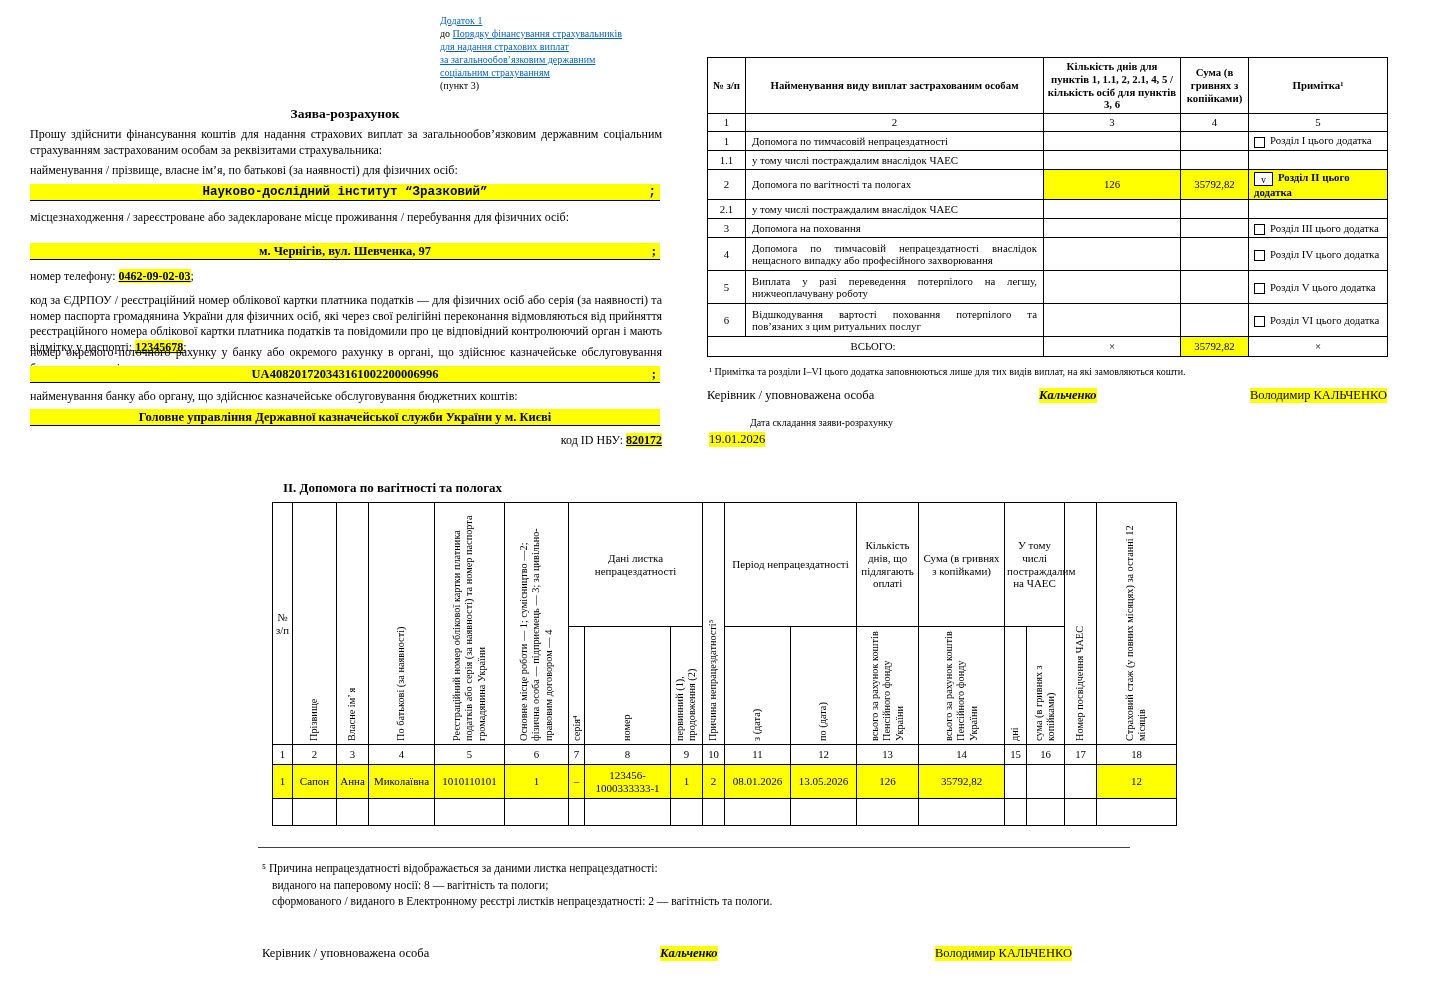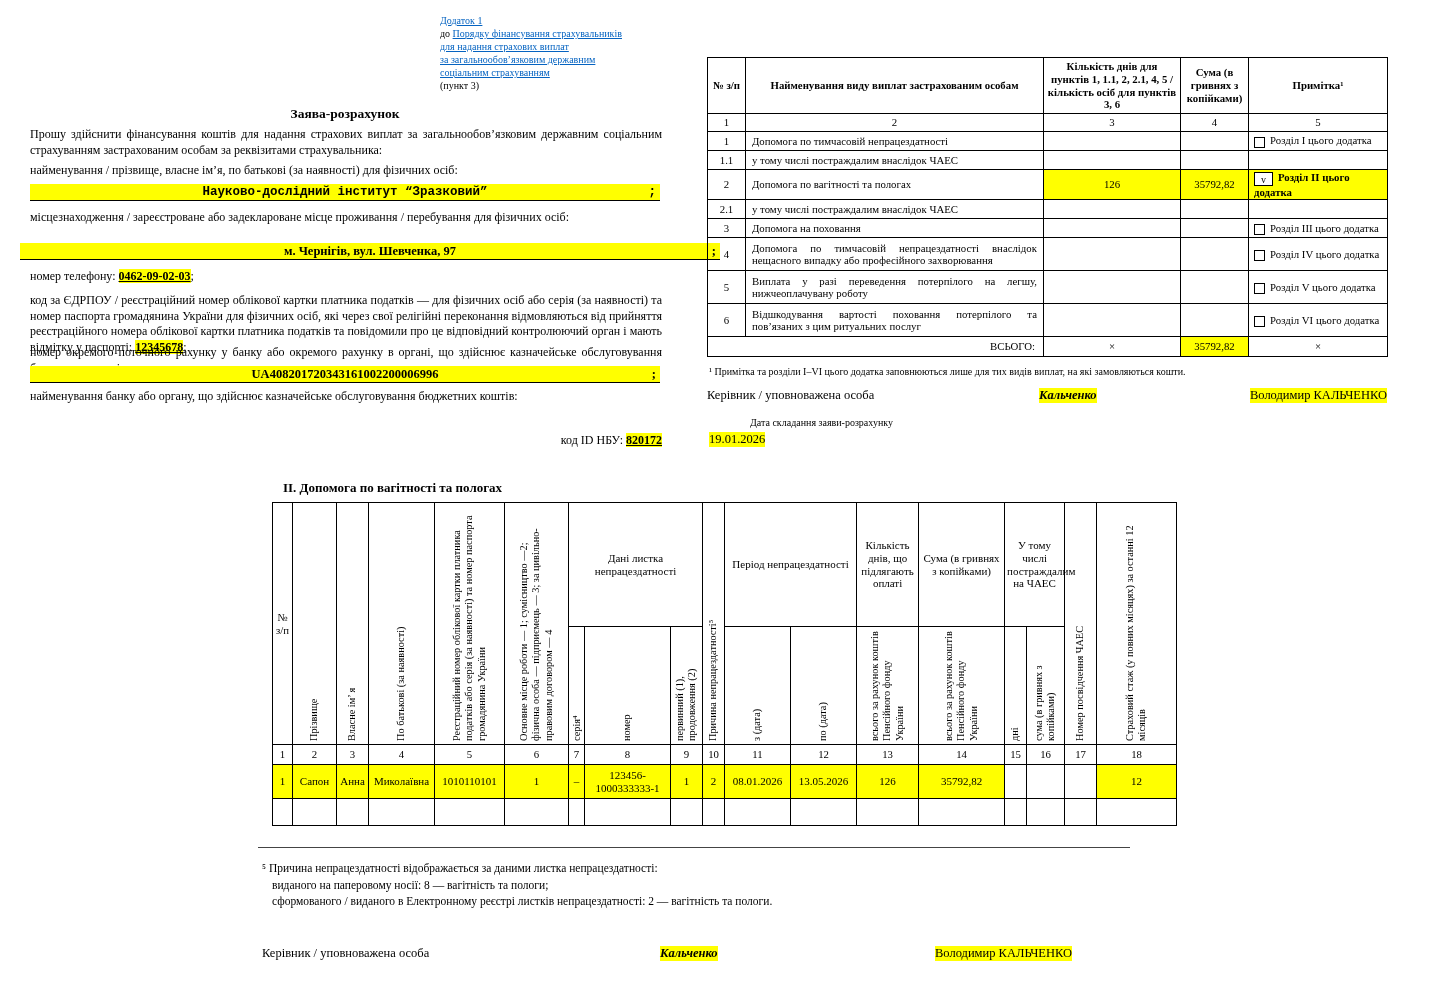--- a/index.html
+++ b/index.html
@@ -66,21 +66,21 @@
   <div class="abs para just" style="left:30px; top:127px; width:632px;">Прошу здійснити фінансування коштів для надання страхових виплат за загальнообов’язковим державним соціальним страхуванням застрахованим особам за реквізитами страхувальника:</div>
   <div class="abs form-title">Заява-розрахунок</div>
 
   <div class="abs para" style="left:30px; top:163px; width:632px;">найменування / прізвище, власне ім’я, по батькові (за наявності) для фізичних осіб:</div>
   <div class="abs fld" style="left:30px; top:184px; width:630px;font-family:Liberation Mono, monospace;">
     <span>Науково-дослідний інститут “Зразковий”</span>
     <span class="suffix">;</span>
   </div>
 
   <div class="abs para" style="left:30px; top:210px; width:632px;">місцезнаходження / зареєстроване або задеклароване місце проживання / перебування для фізичних осіб:</div>
-  <div class="abs fld" style="left:20px; top:243px; width:700px;">
+  <div class="abs fld" style="left:30px; top:243px; width:630px;">
     <span>м. Чернігів, вул. Шевченка, 97</span>
     <span class="suffix">;</span>
   </div>
 
   <div class="abs para" style="left:30px; top:269px; width:632px;">
     <span>номер телефону:</span>
     <span class="hl-ul">0462-09-02-03</span><span>;</span>
   </div>
 
   <div class="abs para just" style="left:30px; top:293px; width:632px;">
@@ -88,20 +88,23 @@
     <span class="hl-ul">12345678</span><span>;</span>
   </div>
 
   <div class="abs para just" style="left:30px; top:345px; width:632px;">номер окремого поточного рахунку у банку або окремого рахунку в органі, що здійснює казначейське обслуговування бюджетних коштів:</div>
   <div class="abs fld" style="left:30px; top:366px; width:630px;">
     <span>UA408201720343161002200006996</span>
     <span class="suffix">;</span>
   </div>
 
   <div class="abs para" style="left:30px; top:389px; width:632px;">найменування банку або органу, що здійснює казначейське обслуговування бюджетних коштів:</div>
+  <div class="abs fld" style="left:30px; top:409px; width:630px;">
+    <span>Головне управління Державної казначейської служби України у м. Києві</span>
+  </div>
 
   <div class="abs para" style="left:30px; top:433px; width:632px;text-align:right;">
     <span>код ID НБУ:</span>
     <span class="hl-ul">820172</span>
   </div>
 
   <table class="sumtab abs" style="left:707px; top:57px; width:680px;">
     <colgroup>
         <col style="width:38px">
         <col style="width:298px">
@@ -174,21 +177,21 @@
       <td class="note"><span class="cb"></span><span>Розділ V цього додатка</span></td>
     </tr>
     <tr style="height:33px">
       <td class="c">6</td>
       <td class="name">Відшкодування вартості поховання потерпілого та пов’язаних з цим ритуальних послуг</td>
       <td class="c"></td>
       <td class="c"></td>
       <td class="note"><span class="cb"></span><span>Розділ VI цього додатка</span></td>
     </tr>
     <tr style="height:20px">
-      <td colspan="2" style="text-align:right; padding-right:8px;">ВСЬОГО:</td>
+      <td colspan="2" style="text-align:center; padding-right:8px;">ВСЬОГО:</td>
       <td class="c">×</td>
       <td class="c hl">35792,82</td>
       <td class="c">×</td>
     </tr>
   </tbody>
     </table>
 
   <div class="abs" style="left:709px; top:366px; width:680px; font-size:10px;">¹ Примітка та розділи I–VI цього додатка заповнюються лише для тих видів виплат, на які замовляються кошти.</div>
   <div class="abs sig-row" style="left:707px; top:388px; width:680px;">
     <span style="width:300px;">Керівник / уповноважена особа</span>

